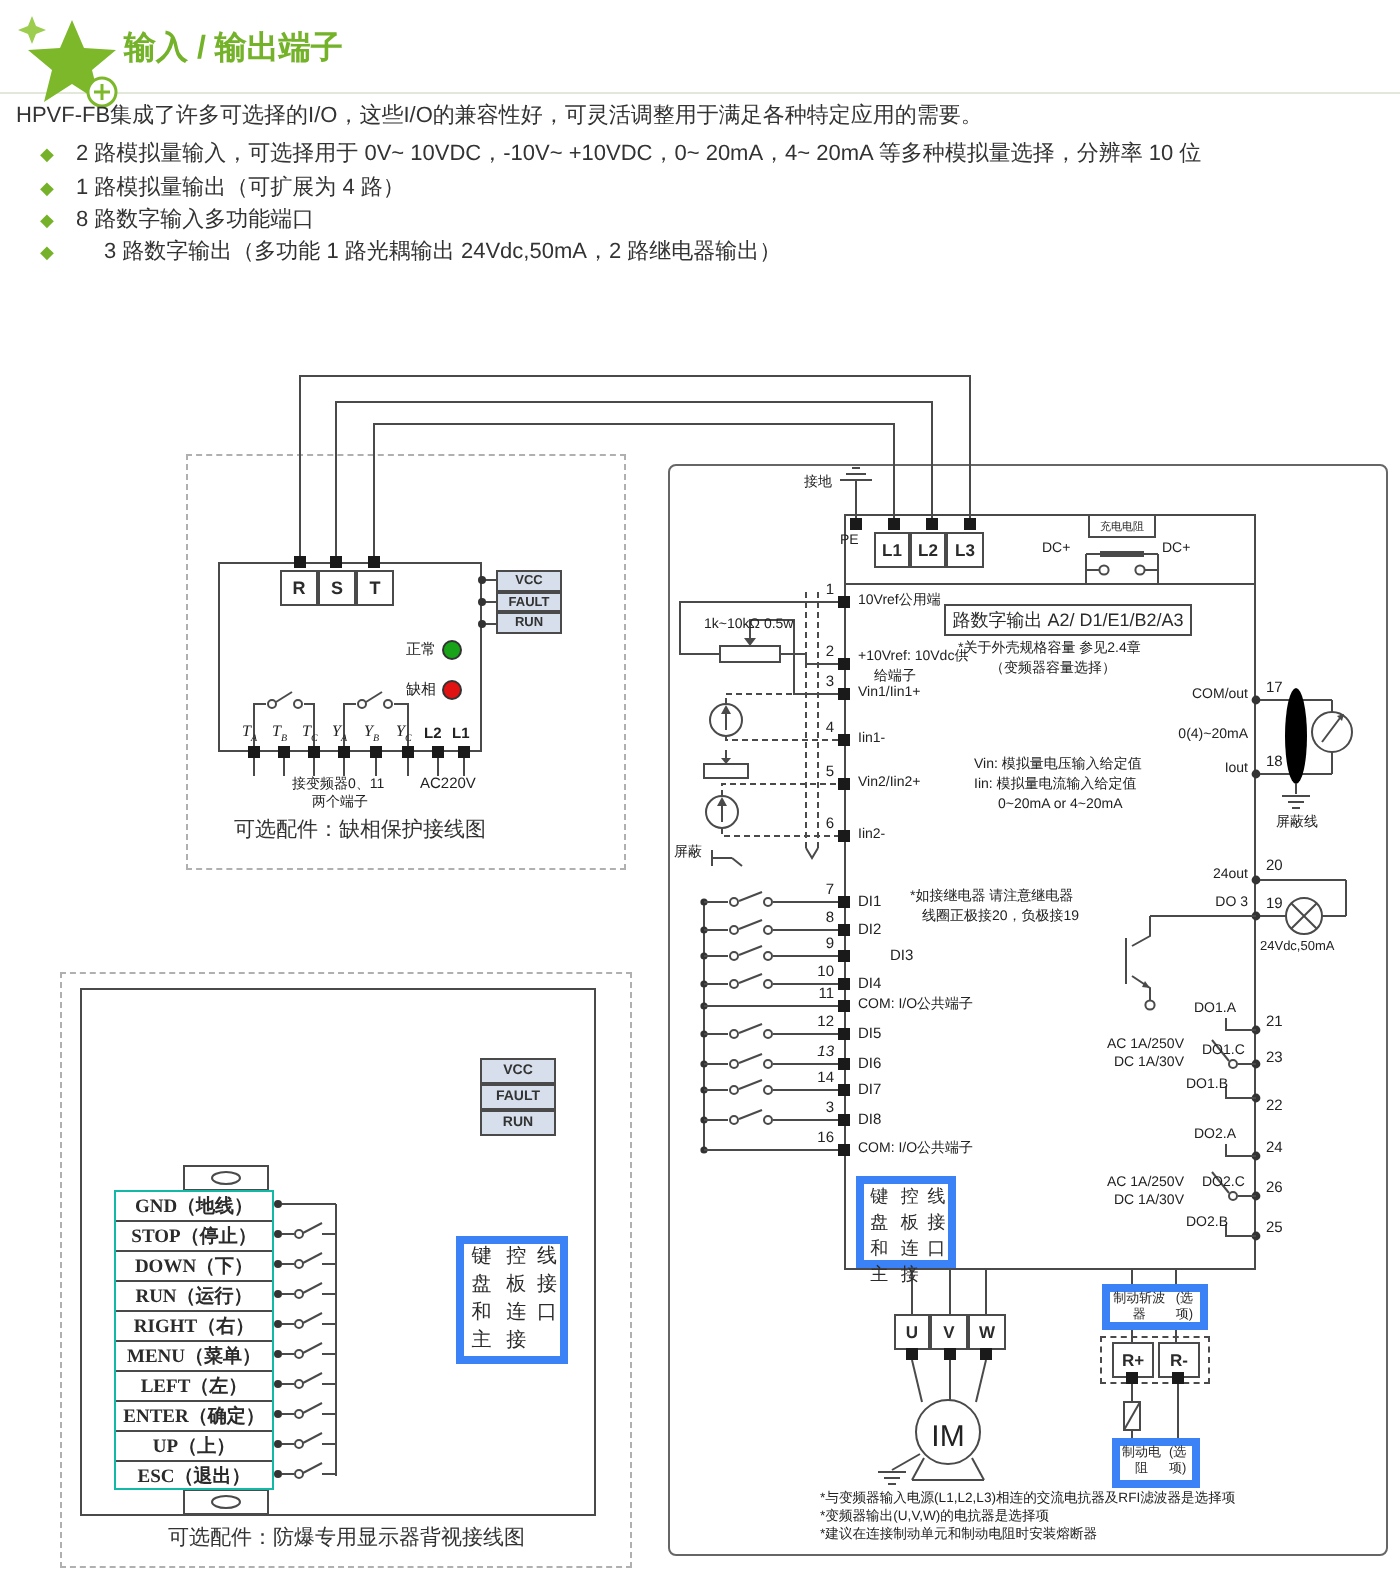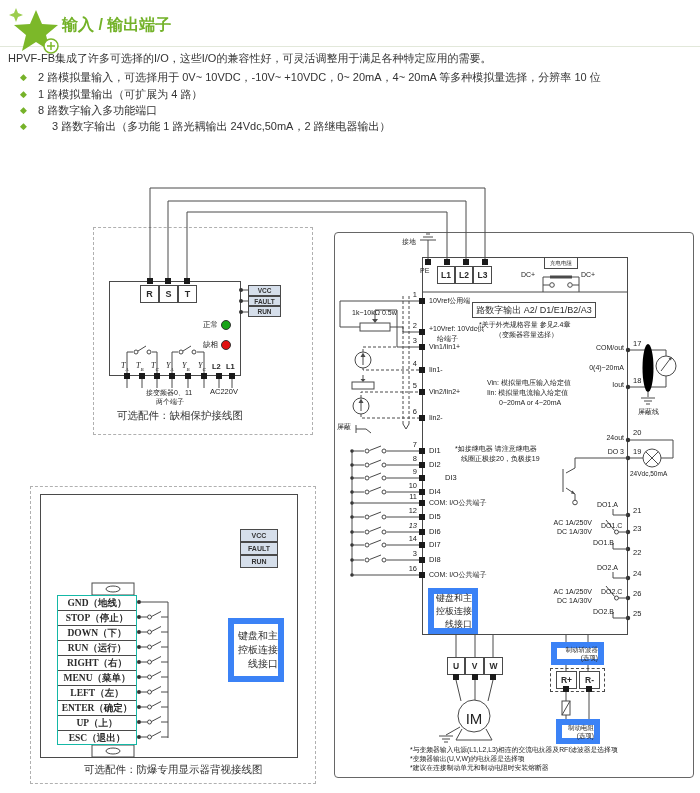--- a/index.html
+++ b/index.html
@@ -9,21 +9,21 @@
   .s65{font-size:6.5px;} .s68{font-size:6.8px;} .s75{font-size:7.5px;} .s8{font-size:8px;}
   .s9{font-size:9px;} .s105{font-size:10.5px;} .s11{font-size:11px;}
   .b{font-weight:bold;} .ra{text-align:right;}
   .bx{position:absolute;border:1px solid #4a4a4a;background:transparent;box-sizing:border-box;}
   .dash{position:absolute;border:1px dashed #b0b0b0;background:transparent;box-sizing:border-box;}
   .sq{position:absolute;width:6px;height:6px;background:#1a1a1a;}
   .cell{position:absolute;border:1px solid #4a4a4a;display:flex;align-items:center;justify-content:center;
         font-weight:bold;box-sizing:border-box;background:transparent;}
   .ind{position:absolute;border:1px solid #4a4a4a;background:#d6dfeb;display:flex;align-items:center;
        justify-content:center;box-sizing:border-box;font-size:6.5px;font-weight:bold;color:#333;}
-  .vbox{position:absolute;border:6px solid #3b82f6;display:flex;flex-direction:column;align-items:flex-end;
+  .vbox{position:absolute;border:4px solid #3b82f6;display:flex;flex-direction:row;align-items:flex-start;
         justify-content:center;box-sizing:border-box;text-align:center;}
   #wires{position:absolute;left:0;top:0;z-index:2;}
   .txt{z-index:3;} .boxlayer{z-index:1;}
   #wires line,#wires polyline,#wires path{stroke:#4a4a4a;fill:none;stroke-width:1;}
   #wires .dot{fill:#333;stroke:none;}
   #wires .oc{fill:#fff;stroke:#4a4a4a;}
   #wires .led{stroke:#333;}
   #wires .shape{fill:#fff;stroke:#4a4a4a;}
   #wires .dsh{stroke-dasharray:3,2;}
   #wires .thick{stroke-width:3;}

